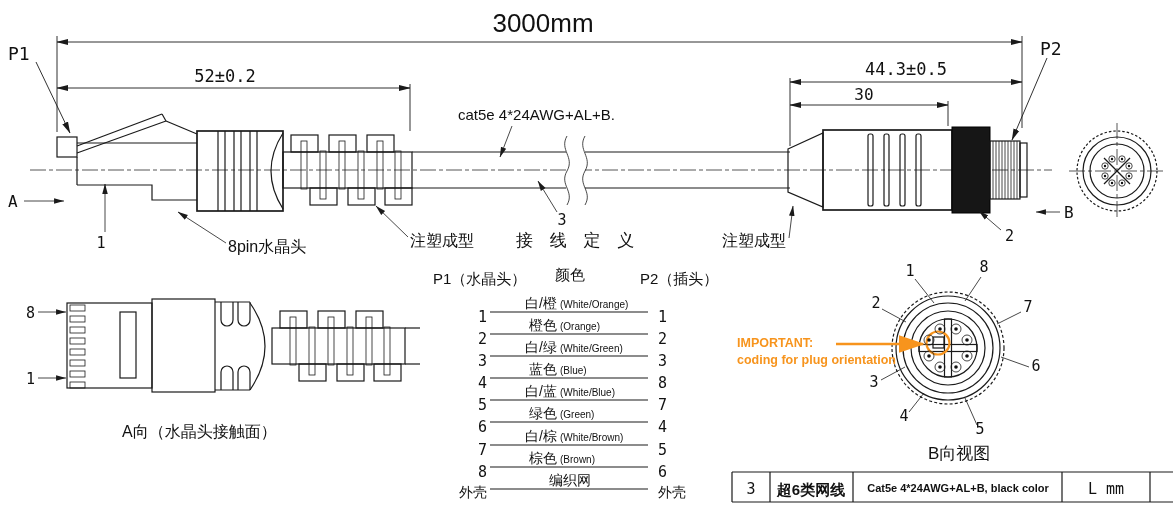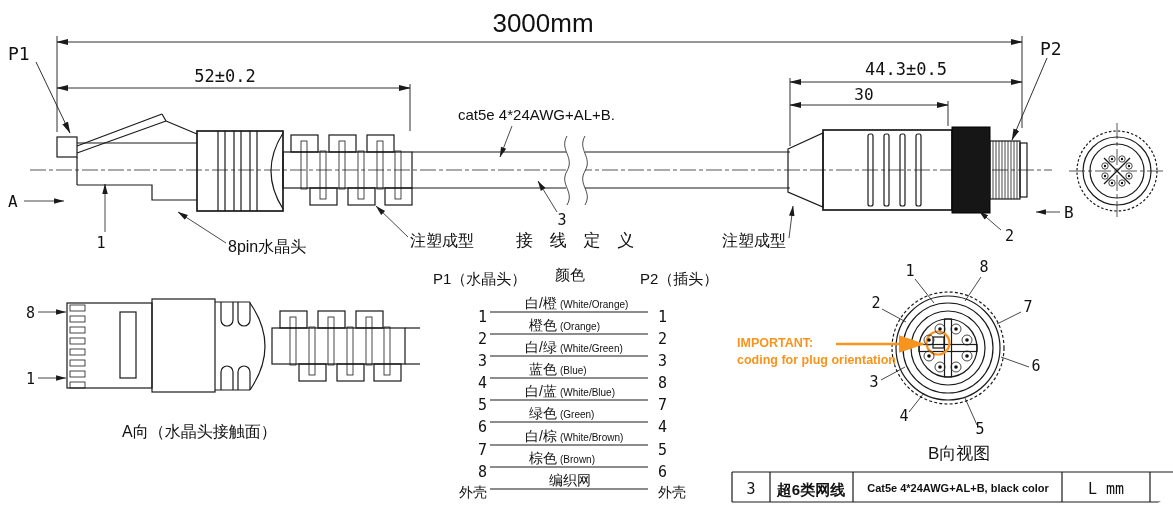--- a/index.html
+++ b/index.html
@@ -1,17 +1,17 @@
 <!DOCTYPE html>
 <html><head>
 <meta charset="utf-8">
 <style>
   html,body{margin:0;padding:0;background:#fff;}
   .stage{position:relative;width:1173px;height:507px;background:#fff;overflow:hidden;
-         font-family:"Liberation Sans",sans-serif;border-radius:30px;}
+         font-family:"Liberation Sans",sans-serif;}
   svg text{fill:#111;}
   .ln{stroke:#1a1a1a;stroke-width:1.2;fill:none;}
   .thk{stroke-width:1.7;}
   .thin{stroke-width:0.8;}
   .dim{stroke:#1a1a1a;stroke-width:0.9;fill:none;}
   .cl{stroke:#444;stroke-width:0.9;fill:none;stroke-dasharray:16 3 4 3;}
   .wire{stroke:#1a1a1a;stroke-width:1.1;}
   .t-cad{font-family:"DejaVu Sans Mono",monospace;}
   .t-sans{font-family:"Liberation Sans",sans-serif;}
   .t-cn{font-family:"Liberation Sans","DejaVu Sans",sans-serif;}

